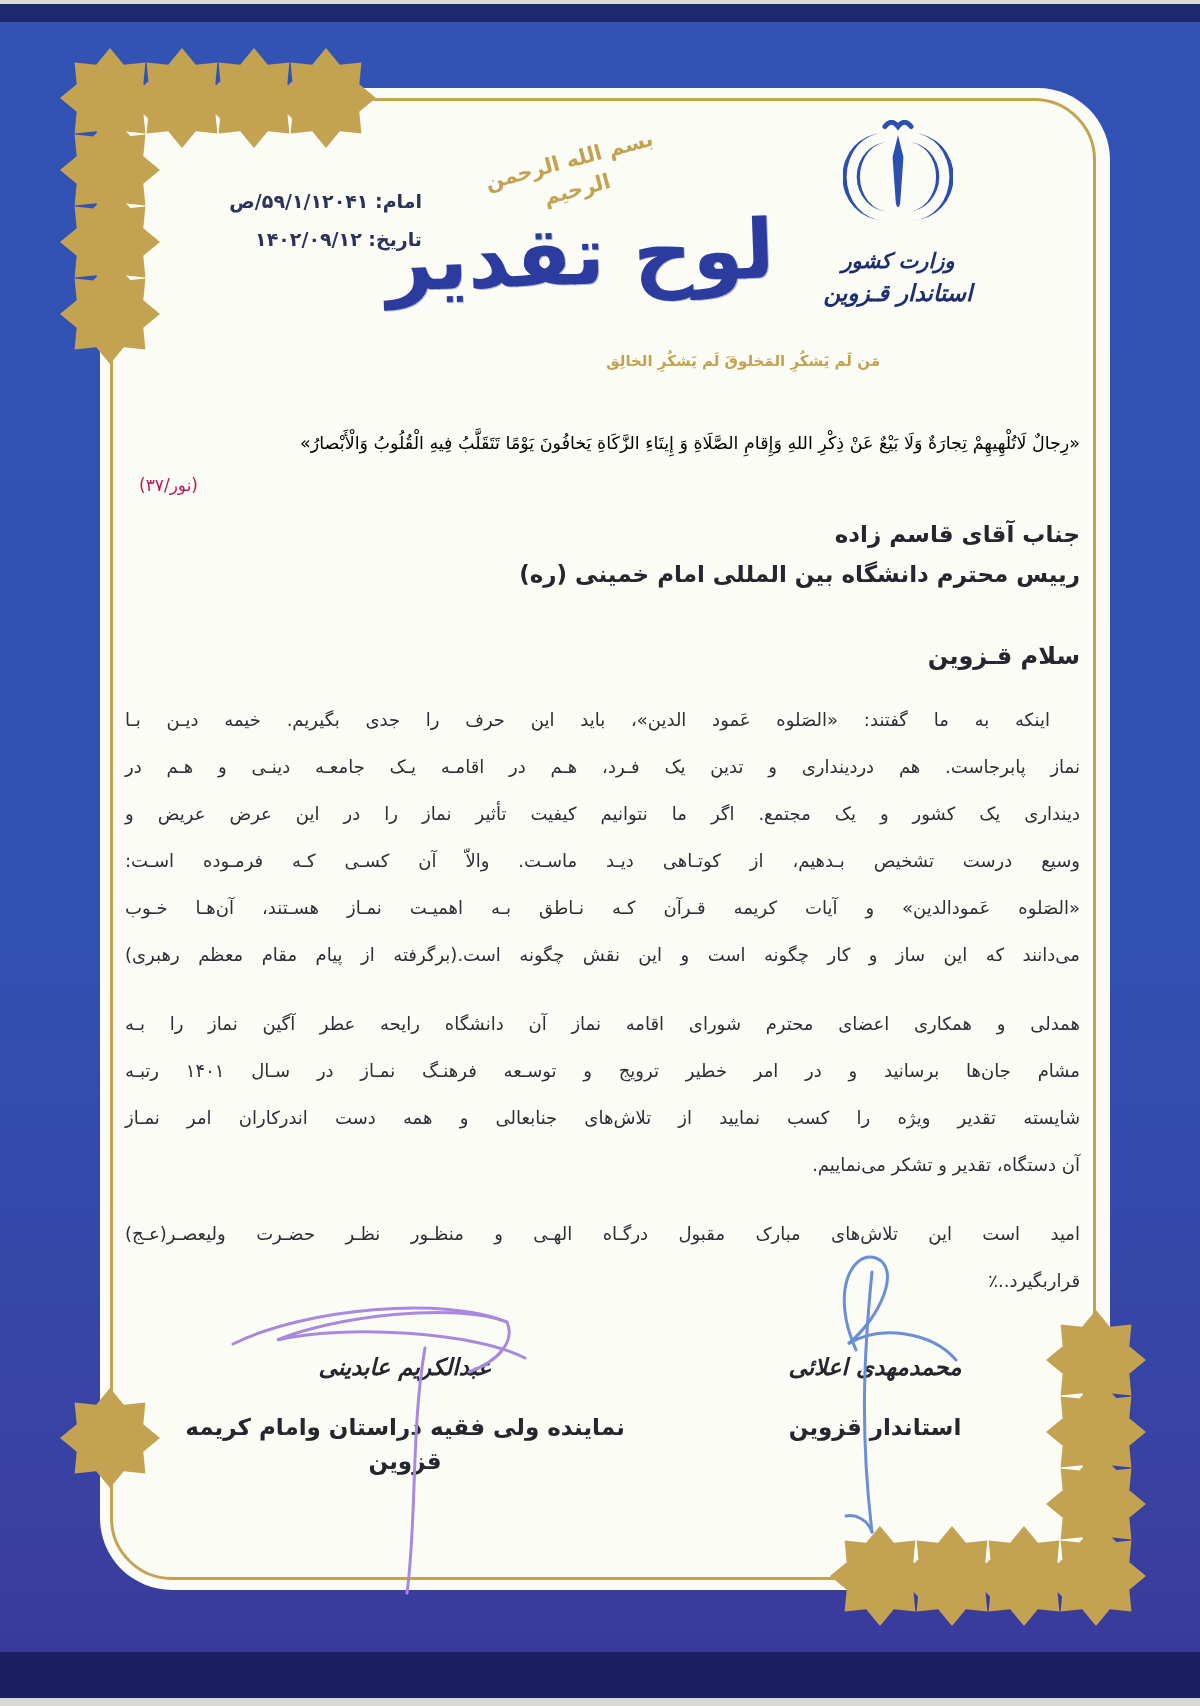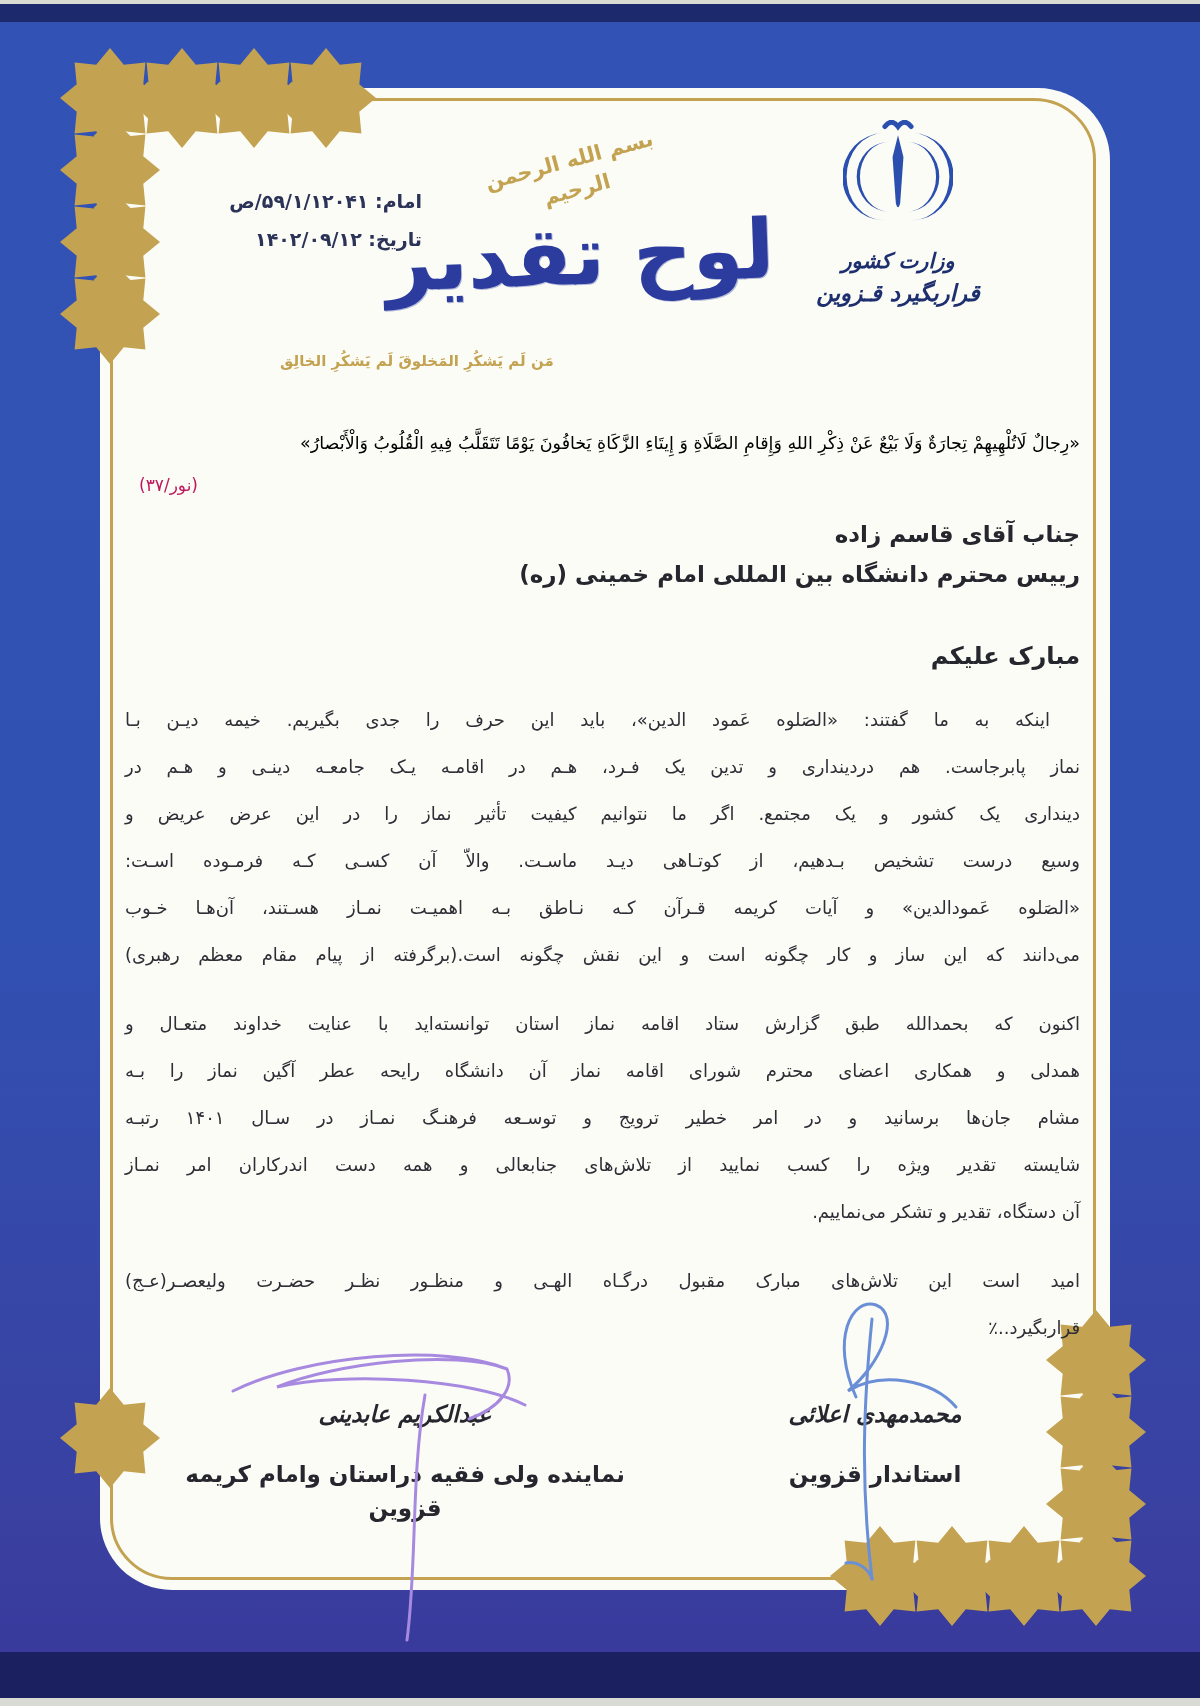--- a/index.html
+++ b/index.html
@@ -28,21 +28,21 @@
 
   
   .ref-block{position:absolute;left:130px;top:182px;width:292px;color:#2c3358;
     font-weight:bold;font-size:19px;line-height:38px;text-align:right;}
   .bismillah{position:absolute;left:468px;top:110px;width:210px;height:130px;color:var(--gold);
     font-weight:bold;font-size:21px;line-height:30px;text-align:center;transform:rotate(-15deg);
     display:flex;align-items:center;justify-content:center;}
   .title{position:absolute;left:300px;top:208px;width:560px;text-align:center;color:var(--title-blue);
     font-size:82px;font-weight:bold;transform:rotate(-2deg);letter-spacing:2px;
     text-shadow:1px 1px 0 rgba(43,60,158,.35);}
-  .motto{position:absolute;left:280px;top:352px;width:600px;text-align:left;color:var(--gold);
+  .motto{position:absolute;left:280px;top:352px;width:600px;text-align:right;color:var(--gold);
     font-weight:bold;font-size:15px;letter-spacing:1px;}
   .ministry{position:absolute;left:778px;top:120px;width:240px;text-align:center;color:#1d2f6e;}
   .ministry .emblem{display:block;margin:0 auto 6px auto;}
   .ministry .m1{font-size:21px;font-weight:bold;font-style:italic;line-height:30px;}
   .ministry .m2{font-size:23px;font-weight:bold;font-style:italic;line-height:34px;letter-spacing:1px;}
 
   
   .letter{position:absolute;left:125px;top:428px;width:955px;color:var(--ink);}
   .verse{font-size:17.5px;line-height:30px;white-space:nowrap;color:#000000;}
   .verse-ref{font-size:17px;line-height:26px;margin-top:14px;text-align:left;padding-left:14px;color:#be185d;}
@@ -138,44 +138,43 @@
       <g fill="#2b4fae">
         <path d="M50,14 L55,34 L52,76 Q50,84 48,76 L45,34 Z"></path>
         <path d="M58,20 A28,30 0 0 1 58,84 A21,25 0 0 0 58,20 Z"></path>
         <path d="M63,12 A38,40 0 0 1 63,92 A29,34 0 0 0 63,12 Z"></path>
         <path d="M42,20 A28,30 0 0 0 42,84 A21,25 0 0 1 42,20 Z"></path>
         <path d="M37,12 A38,40 0 0 0 37,92 A29,34 0 0 1 37,12 Z"></path>
       </g>
       <path d="M38,6 Q44,-2 50,6 Q56,-2 62,6" stroke="#2b4fae" stroke-width="4.5" fill="none" stroke-linecap="round"></path>
     </svg>
     <div class="m1">وزارت کشور</div>
-    <div class="m2">قراربگیرد قـزوین</div>
+    <div class="m2">استاندار قـزوین</div>
   </div>
 
   <div class="letter">
     <div class="verse fit">«رِجالٌ لَاتُلْهِيهِمْ تِجارَةٌ وَلَا بَيْعٌ عَنْ ذِكْرِ اللهِ وَإِقامِ الصَّلَاةِ وَ إِيتَاءِ الزَّكَاةِ يَخافُونَ يَوْمًا تَتَقَلَّبُ فِيهِ الْقُلُوبُ وَالْأَبْصارُ»</div>
     <div class="verse-ref">(نور/۳۷)</div>
 
     <div class="recipient">
       <div>جناب آقای قاسم زاده</div>
       <div>رییس محترم دانشگاه بین المللی امام خمینی (ره)</div>
     </div>
 
-    <div class="salutation">مبارک علیکم</div>
+    <div class="salutation">سلام قـزوین</div>
 
     <div class="para justify-all indent-first">
         <div class="bline">اینکه به ما گفتند: «الصَلوه عَمود الدین»، باید این حرف را جدی بگیریم. خیمه دیـن بـا</div>
         <div class="bline">نماز پابرجاست. هم دردینداری و تدین یک فـرد، هـم در اقامـه یـک جامعـه دینـی و هـم در</div>
         <div class="bline">دینداری یک کشور و یک مجتمع. اگر ما نتوانیم کیفیت تأثیر نماز را در این عرض عریض و</div>
         <div class="bline">وسیع درست تشخیص بـدهیم، از کوتـاهی دیـد ماسـت. والاّ آن کسـی کـه فرمـوده اسـت:</div>
         <div class="bline">«الصَلوه عَمودالدین» و آیات کریمه قـرآن کـه نـاطق بـه اهمیـت نمـاز هسـتند، آن‌هـا خـوب</div>
         <div class="bline last">می‌دانند که این ساز و کار چگونه است و این نقش چگونه است.(برگرفته از پیام مقام معظم رهبری)</div>
       </div>
     <div class="para">
-        <div class="bline">اکنون که بحمدالله طبق گزارش ستاد اقامه نماز استان توانسته‌اید با عنایت خداوند متعـال و</div>
         <div class="bline">همدلی و همکاری اعضای محترم شورای اقامه نماز آن دانشگاه رایحه عطر آگین نماز را بـه</div>
         <div class="bline">مشام جان‌ها برسانید و در امر خطیر ترویج و توسـعه فرهنـگ نمـاز در سـال ۱۴۰۱ رتبـه</div>
         <div class="bline">شایسته تقدیر ویژه را کسب نمایید از تلاش‌های جنابعالی و همه دست اندرکاران امر نمـاز</div>
         <div class="bline last">آن دستگاه، تقدیر و تشکر می‌نماییم.</div>
       </div>
     <div class="para">
         <div class="bline">امید است این تلاش‌های مبارک مقبول درگـاه الهـی و منظـور نظـر حضـرت ولیعصـر(عـج)</div>
         <div class="bline last">قراربگیرد..٪</div>
       </div>
 

